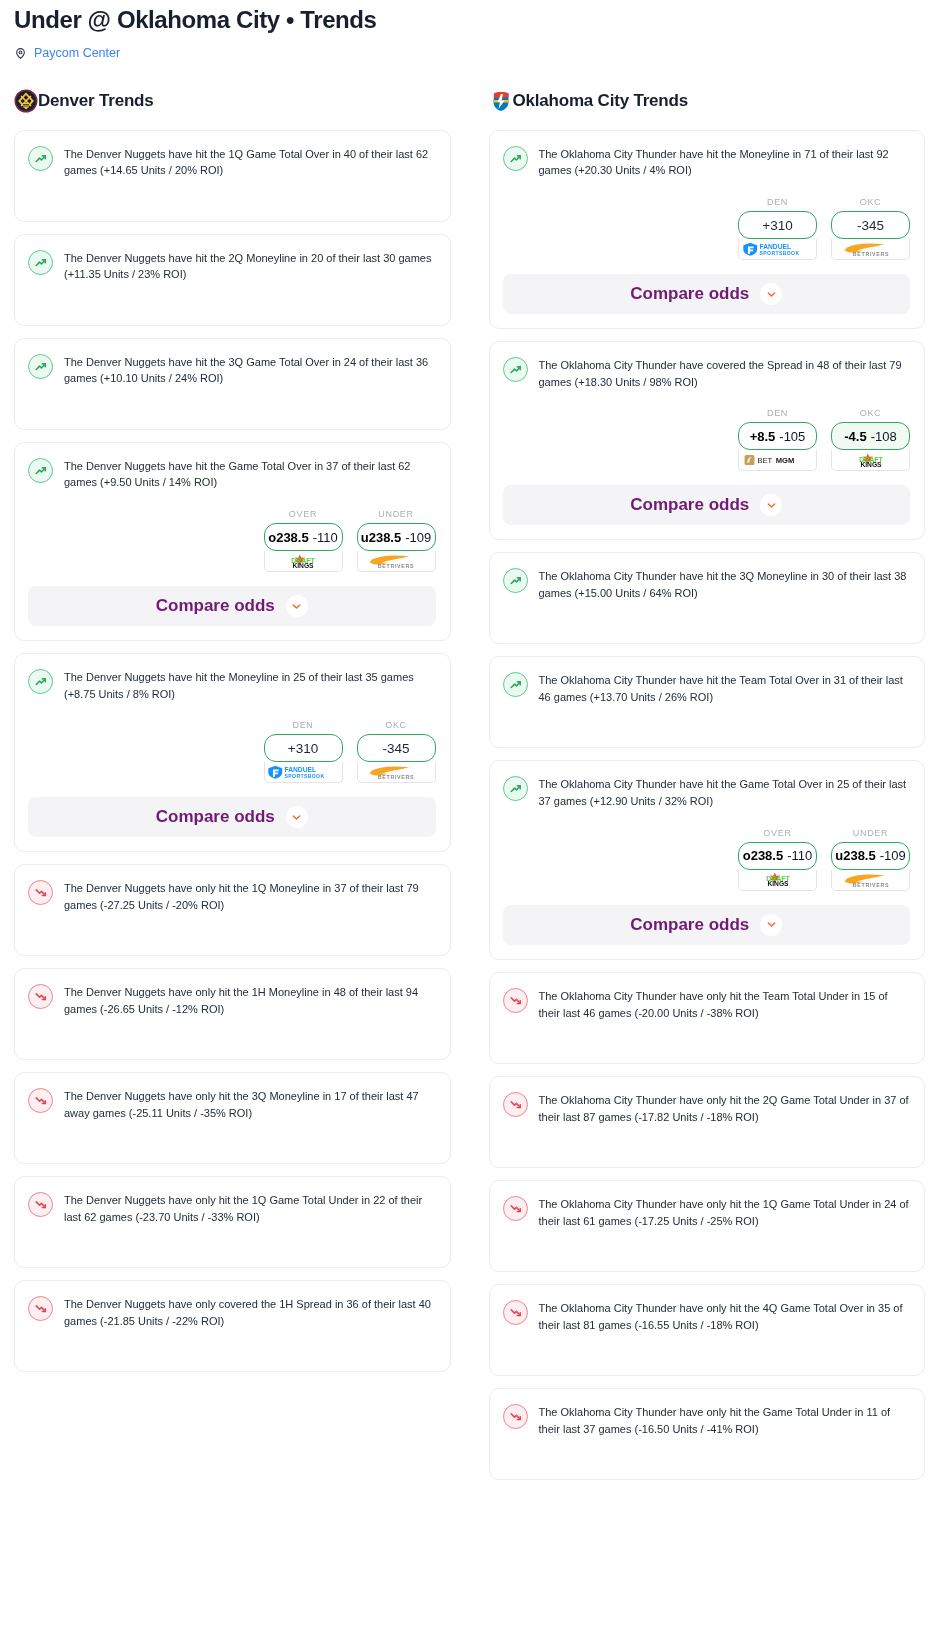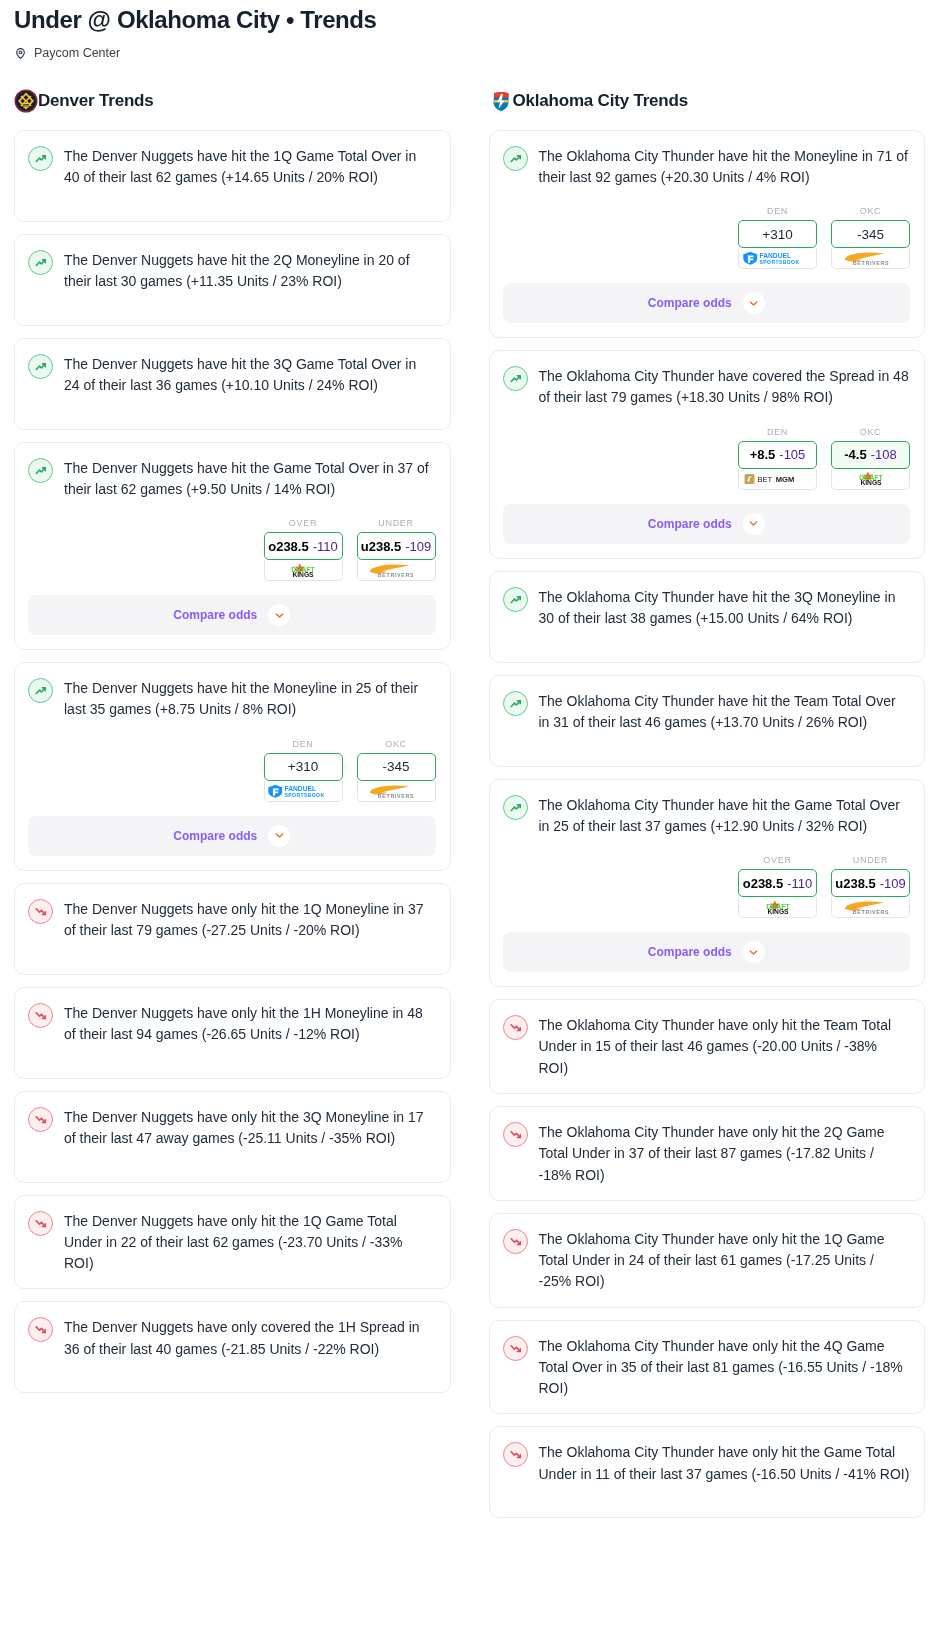--- a/index.html
+++ b/index.html
@@ -20,21 +20,21 @@
     letter-spacing: -0.4px;
     color: #16202e;
     line-height: 1.15;
   }
   .venue-row {
     display: flex;
     align-items: center;
     gap: 7px;
     margin-top: 12px;
   }
-  .venue-name { font-size: 12.5px; color: #404040; }
+  .venue-name { font-size: 12.5px; color: #3b82f6; }
   .pin-icon { display:block; width: 13px; height: 13px; }
 
   
   .columns {
     display: flex;
     gap: 38px;
     padding: 0 14px;
     margin-top: 26px;
     align-items: flex-start;
   }
@@ -68,21 +68,21 @@
     flex: 0 0 25px;
     width: 25px; height: 25px;
     border-radius: 50%;
     display: flex; align-items: center; justify-content: center;
     margin-top: 1px;
   }
   .trend-badge.up   { background: #eafaf0; border: 1px solid #5ec98c; }
   .trend-badge.down { background: #fdeef0; border: 1px solid #f08391; }
   .trend-badge svg { display: block; }
   .trend-text {
-    font-size: 14px;
+    font-size: 11px;
     line-height: 1.52;
     color: #222c3c;
     padding-top: 1px;
   }
 
   
   .odds-row {
     display: flex;
     justify-content: flex-end;
     gap: 14px;
@@ -92,31 +92,31 @@
   .odds-label {
     text-align: center;
     font-size: 9px;
     letter-spacing: 0.7px;
     color: #a9aeb8;
     margin-bottom: 4px;
     font-weight: 500;
   }
   .odds-box {
     border: 1px solid #2ea95f;
-    border-radius: 5px;
+    border-radius: 12px;
     background: #ffffff;
     height: 28px;
     display: flex;
     align-items: center;
     justify-content: center;
     gap: 4px;
   }
   .odds-box.highlight { background: #f1fbf4; }
   .odds-line { font-size: 13px; font-weight: 700; color: #000000; }
-  .odds-price { font-size: 13px; font-weight: 400; color: #4c1d95; }
+  .odds-price { font-size: 13px; font-weight: 400; color: #0f172a; }
   .odds-price.solo { font-weight: 400; color: #1d2737; font-size: 13.5px; }
   .book-box {
     border: 1px solid #e4e4e8;
     border-top: none;
     border-radius: 0 0 5px 5px;
     height: 21px;
     display: flex; align-items: center; justify-content: center;
     background: #fff;
     overflow: hidden;
   }
@@ -126,21 +126,21 @@
   .compare-bar {
     margin-top: 14px;
     background: #f4f4f6;
     border-radius: 8px;
     height: 40px;
     display: flex;
     align-items: center;
     justify-content: center;
     gap: 11px;
   }
-  .compare-label { font-size: 12px; font-weight: 600; color: #8b5cf6; }
+  .compare-label { font-size: 17px; font-weight: 600; color: #701a75; }
   .chev-circle {
     width: 22px; height: 22px;
     border-radius: 50%;
     background: #ffffff;
     display: flex; align-items: center; justify-content: center;
   }
 </style>
 </head>
 <body>
 

